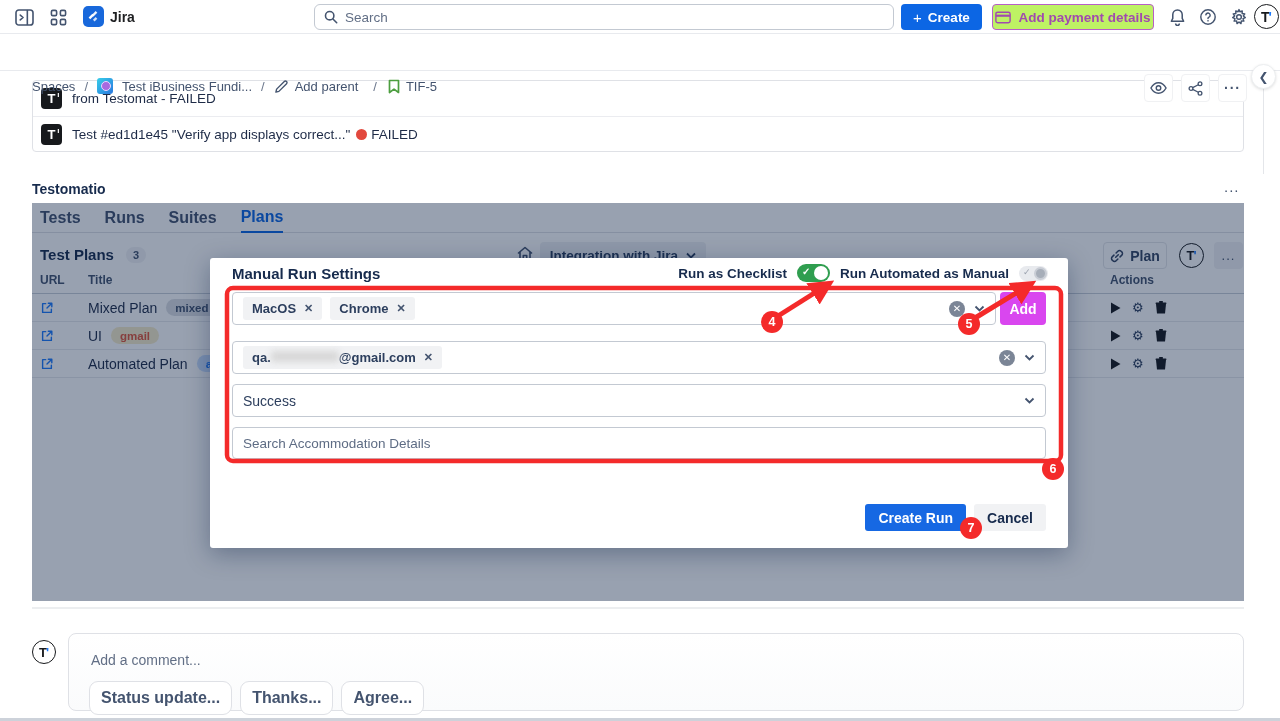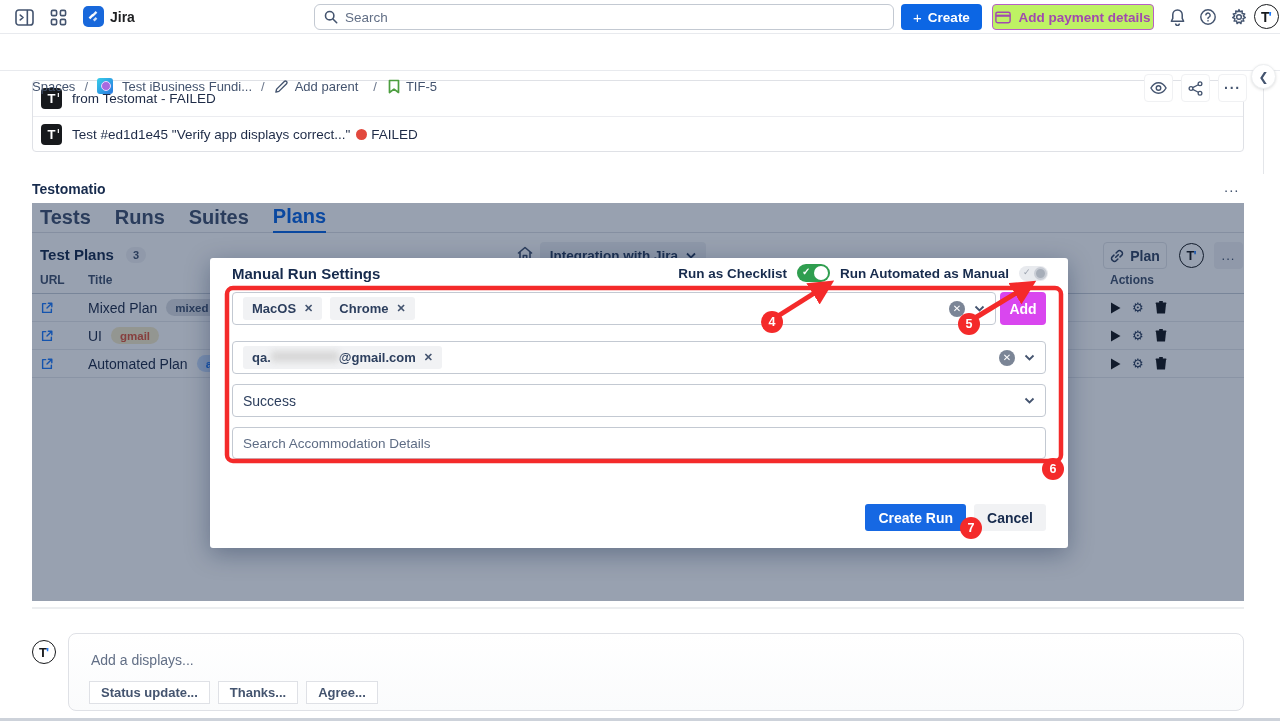--- a/index.html
+++ b/index.html
@@ -40,21 +40,21 @@
   .red-dot { width:11px; height:11px; border-radius:50%; background:#e2483d; display:inline-block; margin:0 4px 0 6px; vertical-align:-1px; }
 
   
   .sec-title { position:absolute; left:32px; top:181px; font-size:14px; font-weight:bold; color:#172b4d; }
   .sec-ellipsis { position:absolute; left:1224px; top:178px; color:#44546f; font-size:15px; letter-spacing:1px; cursor:pointer; }
 
   .frame { position:absolute; left:32px; top:203px; width:1212px; height:398px; background:#fff; overflow:hidden; }
   .frame-overlay { position:absolute; left:32px; top:203px; width:1212px; height:398px; background:rgba(9,30,66,0.42); z-index:20; }
 
   .tabbar { position:absolute; left:0; top:0; width:100%; height:30px; border-bottom:1px solid #dfe1e6; display:flex; align-items:center; gap:24px; padding-left:8px; }
-  .tab { font-size:20px; color:#42526e; font-weight:600; cursor:pointer; height:30px; display:flex; align-items:center; }
+  .tab { font-size:16px; color:#42526e; font-weight:600; cursor:pointer; height:30px; display:flex; align-items:center; }
   .tab.active { color:#0c66e4; border-bottom:2.5px solid #0c66e4; }
 
   .plans-head { position:absolute; left:8px; top:43px; display:flex; align-items:center; gap:12px; }
   .plans-title { font-size:15px; font-weight:600; color:#172b4d; }
   .count-badge { background:#f1f2f4; color:#44546f; border-radius:9px; font-size:11px; padding:2px 7px; font-weight:600; }
   .home-ico { position:absolute; left:485px; top:43px; color:#44546f; }
   .integration-select { position:absolute; left:508px; top:39px; width:166px; height:27px; background:#eef0f3; border-radius:4px; display:flex; align-items:center; justify-content:center; gap:8px; font-size:13.5px; color:#2c3e5d; font-weight:600; cursor:pointer;text-align:right; }
   .plan-btn { position:absolute; left:1071px; top:39px; width:64px; height:27px; background:#fff; border:1px solid #e3e5e9; border-radius:4px; display:flex; align-items:center; justify-content:center; gap:6px; font-size:14px; color:#344563; font-weight:600; cursor:pointer; }
   .frame-avatar { position:absolute; left:1147px; top:40px; }
   .frame-ellipsis { position:absolute; left:1182px; top:39px; width:29px; height:27px; background:#f1f2f4; border-radius:4px; display:flex; align-items:center; justify-content:center; color:#44546f; font-size:13px; letter-spacing:1px; cursor:pointer; }
@@ -107,21 +107,21 @@
   
   .anno-svg { position:absolute; left:0; top:0; width:1280px; height:721px; z-index:40; pointer-events:none; }
   .anno-badge { position:absolute; width:22px; height:22px; border-radius:50%; background:#f42a2a; color:#fff; font-size:12.5px; font-weight:bold; display:flex; align-items:center; justify-content:center; z-index:41; }
 
   
   .comment-sep { position:absolute; left:32px; top:607px; width:1212px; height:2px; background:#eceef0; }
   .comment-avatar { position:absolute; left:32px; top:640px; z-index:5; }
   .comment-card { position:absolute; left:68px; top:633px; width:1176px; height:78px; border:1px solid #dfe1e6; border-radius:8px; background:linear-gradient(#fff, #fafbfc); }
   .comment-ph { position:absolute; left:22px; top:18px; font-size:14px; color:#626f86; }
   .quick-row { position:absolute; left:20px; top:47px; display:flex; gap:8px; }
-  .quick-btn { height:23px; padding:0 11px; background:#fff; border:1px solid #dfe1e6; border-radius:0; font-size:13px; font-weight:600; color:#44546f; display:flex; align-items:center; cursor:pointer; }
+  .quick-btn { height:34px; padding:0 11px; background:#fff; border:1px solid #dfe1e6; border-radius:9px; font-size:16px; font-weight:600; color:#44546f; display:flex; align-items:center; cursor:pointer; }
   .bottom-line { position:absolute; left:0; top:718px; width:1280px; height:3px; background:#cdd2da; }
 </style>
 </head>
 <body>
 
 <div class="topbar">
   <div class="icon-btn" style="left:13px">
     <svg width="19" height="17" viewBox="0 0 20 18" fill="none" stroke="#44546f" stroke-width="1.7">
         <rect x="1" y="1" width="18" height="16" rx="3"></rect>
         <line x1="13" y1="1" x2="13" y2="17"></line>
@@ -468,20 +468,20 @@
 <div class="anno-badge" style="left:958px;top:313px">5</div>
 <div class="anno-badge" style="left:1042px;top:458px">6</div>
 <div class="anno-badge" style="left:960px;top:517px">7</div>
 
 <div class="comment-sep"></div>
 <div class="comment-avatar avatar-t" style="width:24px;height:24px;font-size:13px">
     <span class="tmark">T</span>
     <span class="tick">'</span>
   </div>
 <div class="comment-card">
-  <div class="comment-ph">Add a displays...</div>
+  <div class="comment-ph">Add a comment...</div>
   <div class="quick-row">
     <div class="quick-btn">Status update...</div>
     <div class="quick-btn">Thanks...</div>
     <div class="quick-btn">Agree...</div>
   </div>
 </div>
 <div class="bottom-line"></div>
 
 </body></html>

